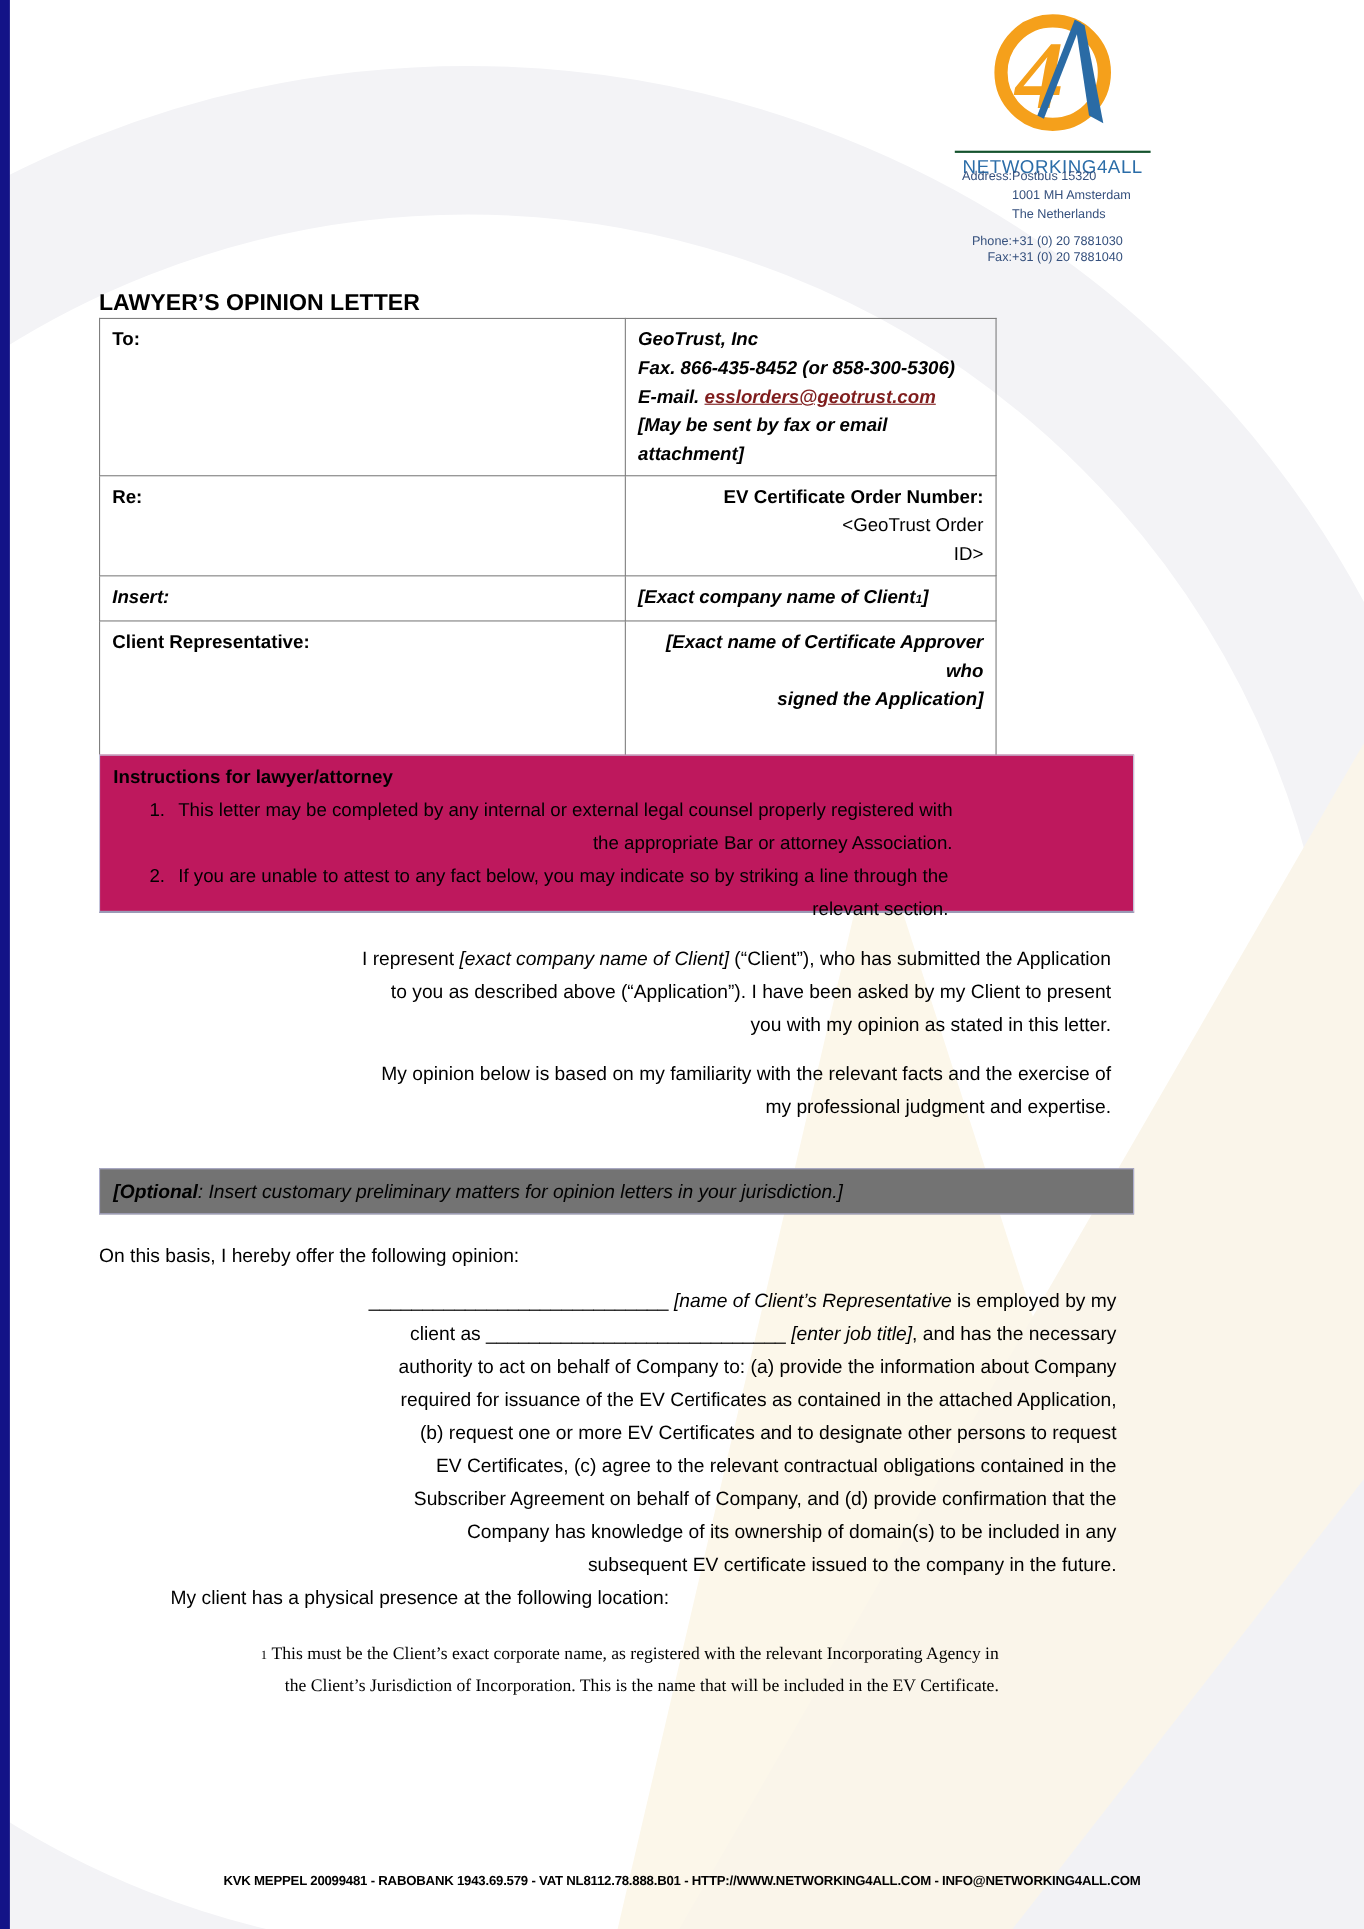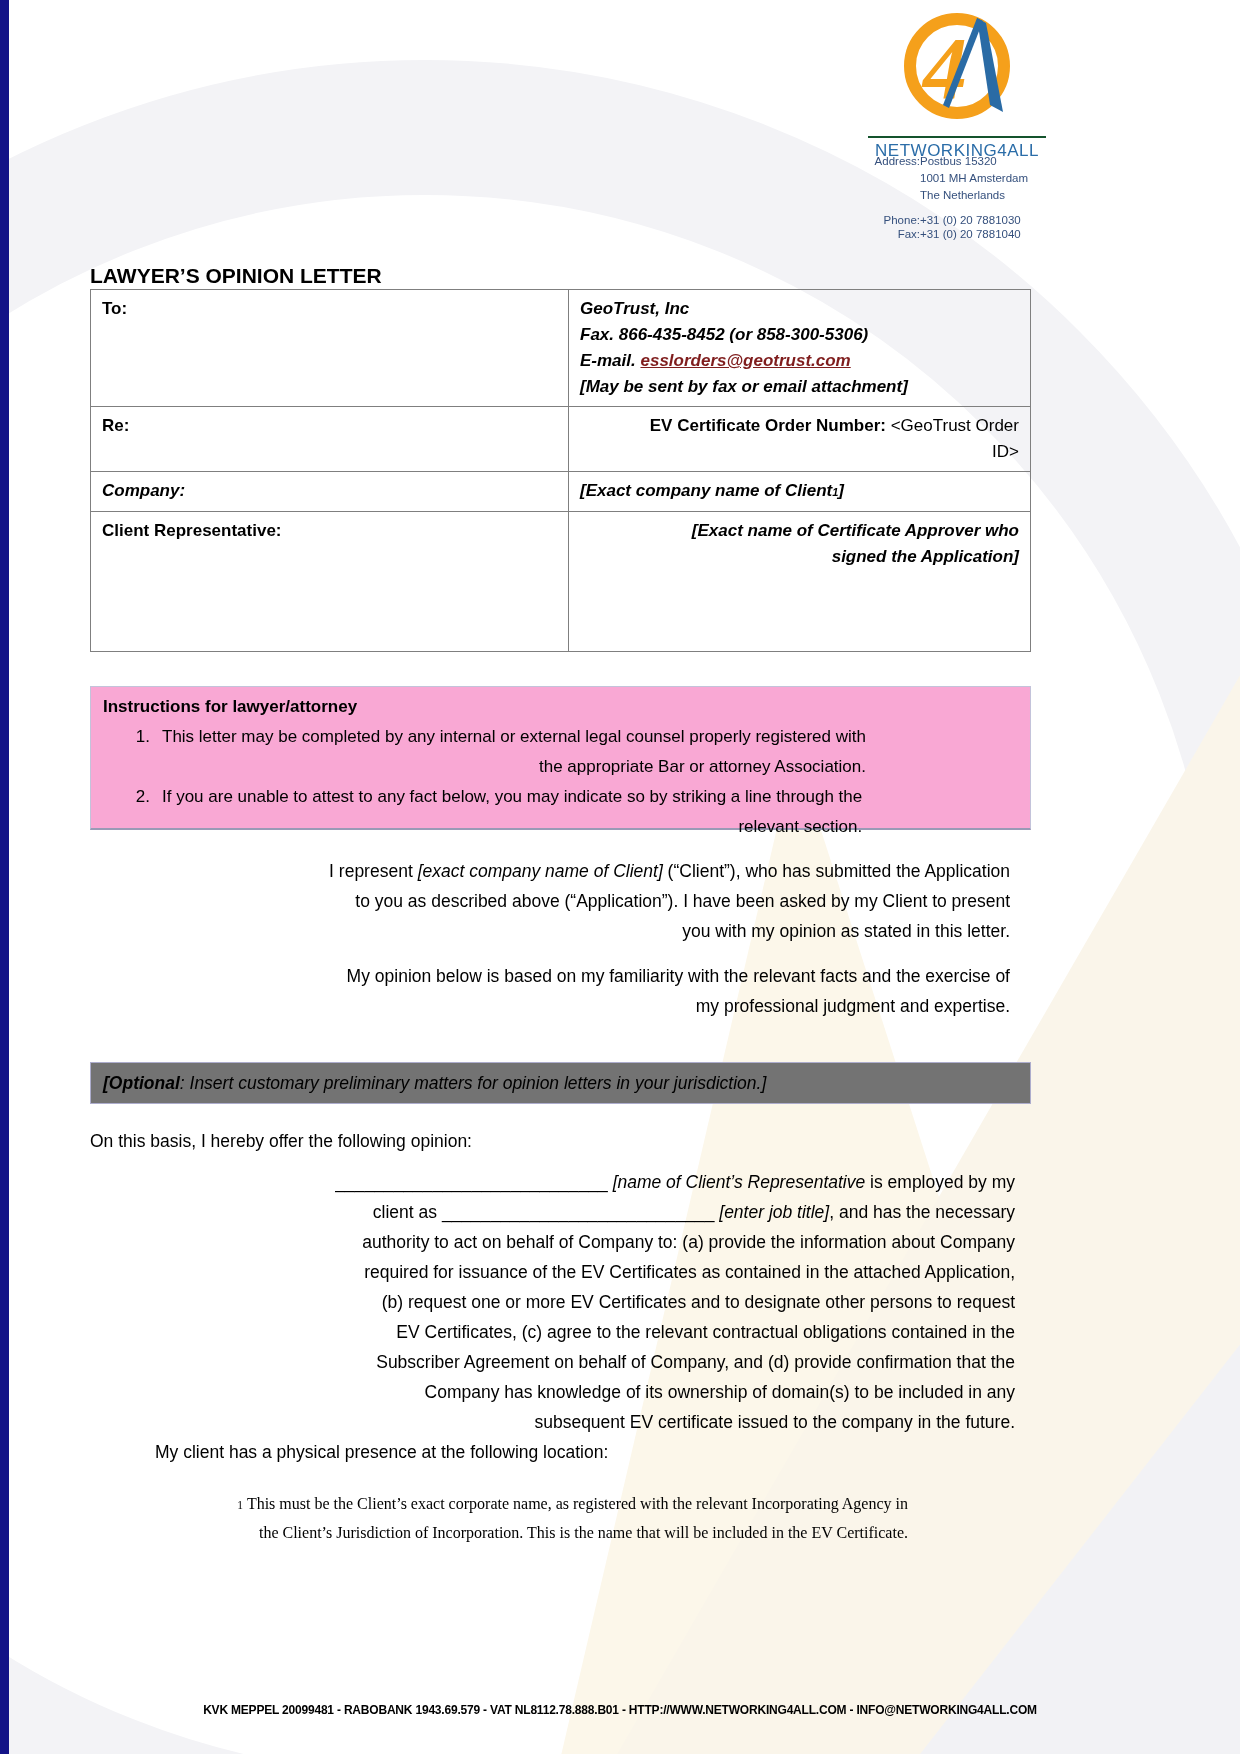--- a/index.html
+++ b/index.html
@@ -22,29 +22,29 @@
   .brand-line{border-top:2px solid #14532d;margin-top:2px;padding-top:3px;}
   .brand-name{color:#2b6da8;font-size:17px;letter-spacing:.5px;}
   .contact{position:absolute;left:856px;top:153px;width:200px;font-size:11.5px;color:#35507d;line-height:17px;}
   .contact .grid{display:grid;grid-template-columns:64px 1fr;}
   .contact .lbl{text-align:right;}
   .contact .gap{height:9px;grid-column:1 / 3;}
   .contact .tight{line-height:14px;}
   
   .title{position:absolute;left:90px;top:232px;font-size:21px;font-weight:bold;margin-top:32px;}
   
-  table.recipient{position:absolute;left:90px;top:289px;width:941px;border-collapse:collapse;font-size:17px;}
+  table.recipient{position:absolute;left:90px;top:289px;width:816px;border-collapse:collapse;font-size:17px;}
   table.recipient td{border:1px solid #7f7f7f;vertical-align:top;padding:6px 11px;line-height:26px;}
   td.c1{width:455px;font-weight:bold;}
   .bi{font-weight:bold;font-style:italic;}
   .email-link{color:#7f1d1d;text-decoration:underline;font-weight:bold;font-style:italic;}
   .pre{white-space:pre-line;text-align:right;}
   .fn-ref{font-size:11px;}
   
-  .instructions{position:absolute;left:90px;top:686px;width:941px;height:144px;background:#f9a8d4;
+  .instructions{position:absolute;left:90px;top:686px;width:941px;height:144px;background:#be185d;
     border:1px solid #c3c3da;border-bottom:2px solid #9a9ab6;box-sizing:border-box;
     padding:5px 12px;font-size:17px;line-height:30px;}
   .instructions .hd{font-weight:bold;}
   .ins-item{display:flex;}
   .ins-item .num{width:33px;text-align:right;padding-right:12px;flex:none;margin-left:14px;}
   .optional{position:absolute;left:90px;top:1062px;width:941px;background:#737373;
     border:1px solid #adadcd;box-sizing:border-box;padding:7px 12px;font-size:17.5px;line-height:26px;
     font-style:italic;}
   .optional .b{font-weight:bold;}
   
@@ -116,21 +116,21 @@
           <div><span class="bi">E-mail. </span><a href="#" class="email-link">esslorders@geotrust.com</a></div>
           <div class="bi">[May be sent by fax or email attachment]</div>
         </td>
       </tr>
       <tr style="height:60px;margin-left:48px;">
         <td class="c1">Re:</td>
         <td class="pre"><span style="font-weight:bold">EV Certificate Order Number: </span><span>&lt;GeoTrust Order
 ID&gt;</span></td>
       </tr>
       <tr style="height:37px;">
-        <td class="c1 bi">Company:</td>
+        <td class="c1 bi">Insert:</td>
         <td><span class="bi">[Exact company name of Client</span><span class="bi fn-ref">1</span><span class="bi">]</span></td>
       </tr>
       <tr style="height:140px;">
         <td class="c1">Client Representative:</td>
         <td class="bi pre">[Exact name of Certificate Approver who
 signed the Application]</td>
       </tr>
     </tbody>
       </table>
 

